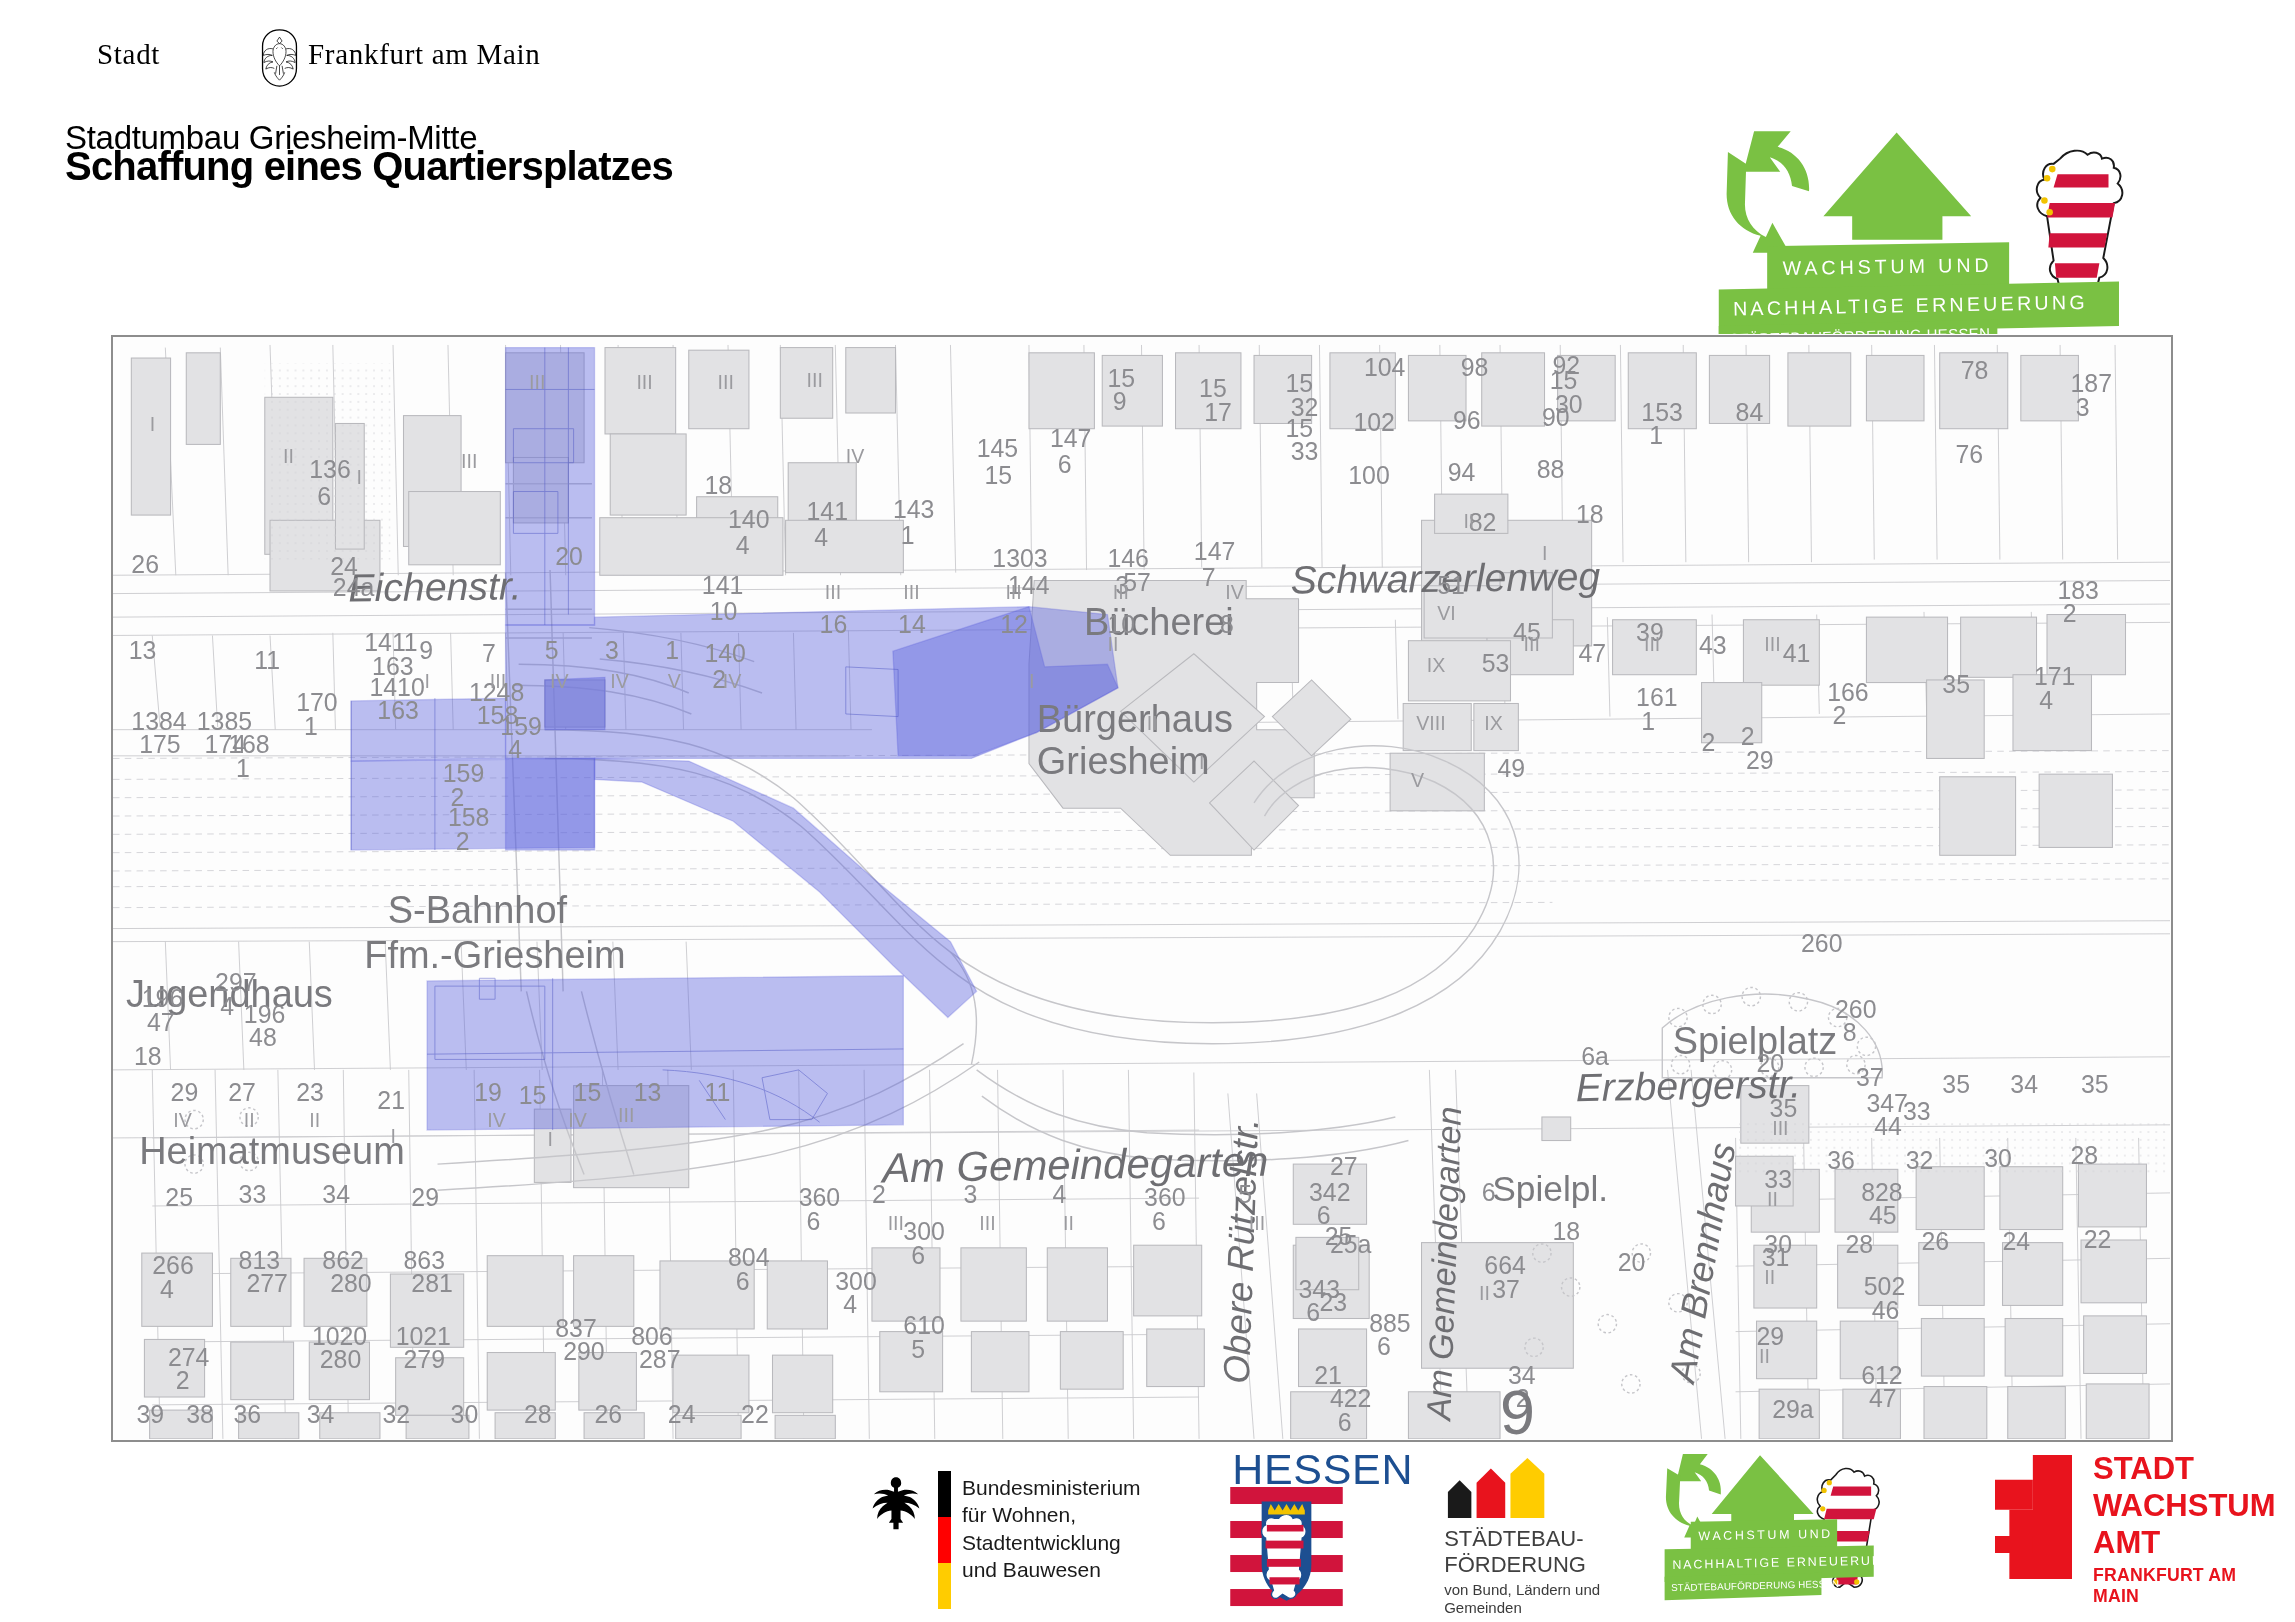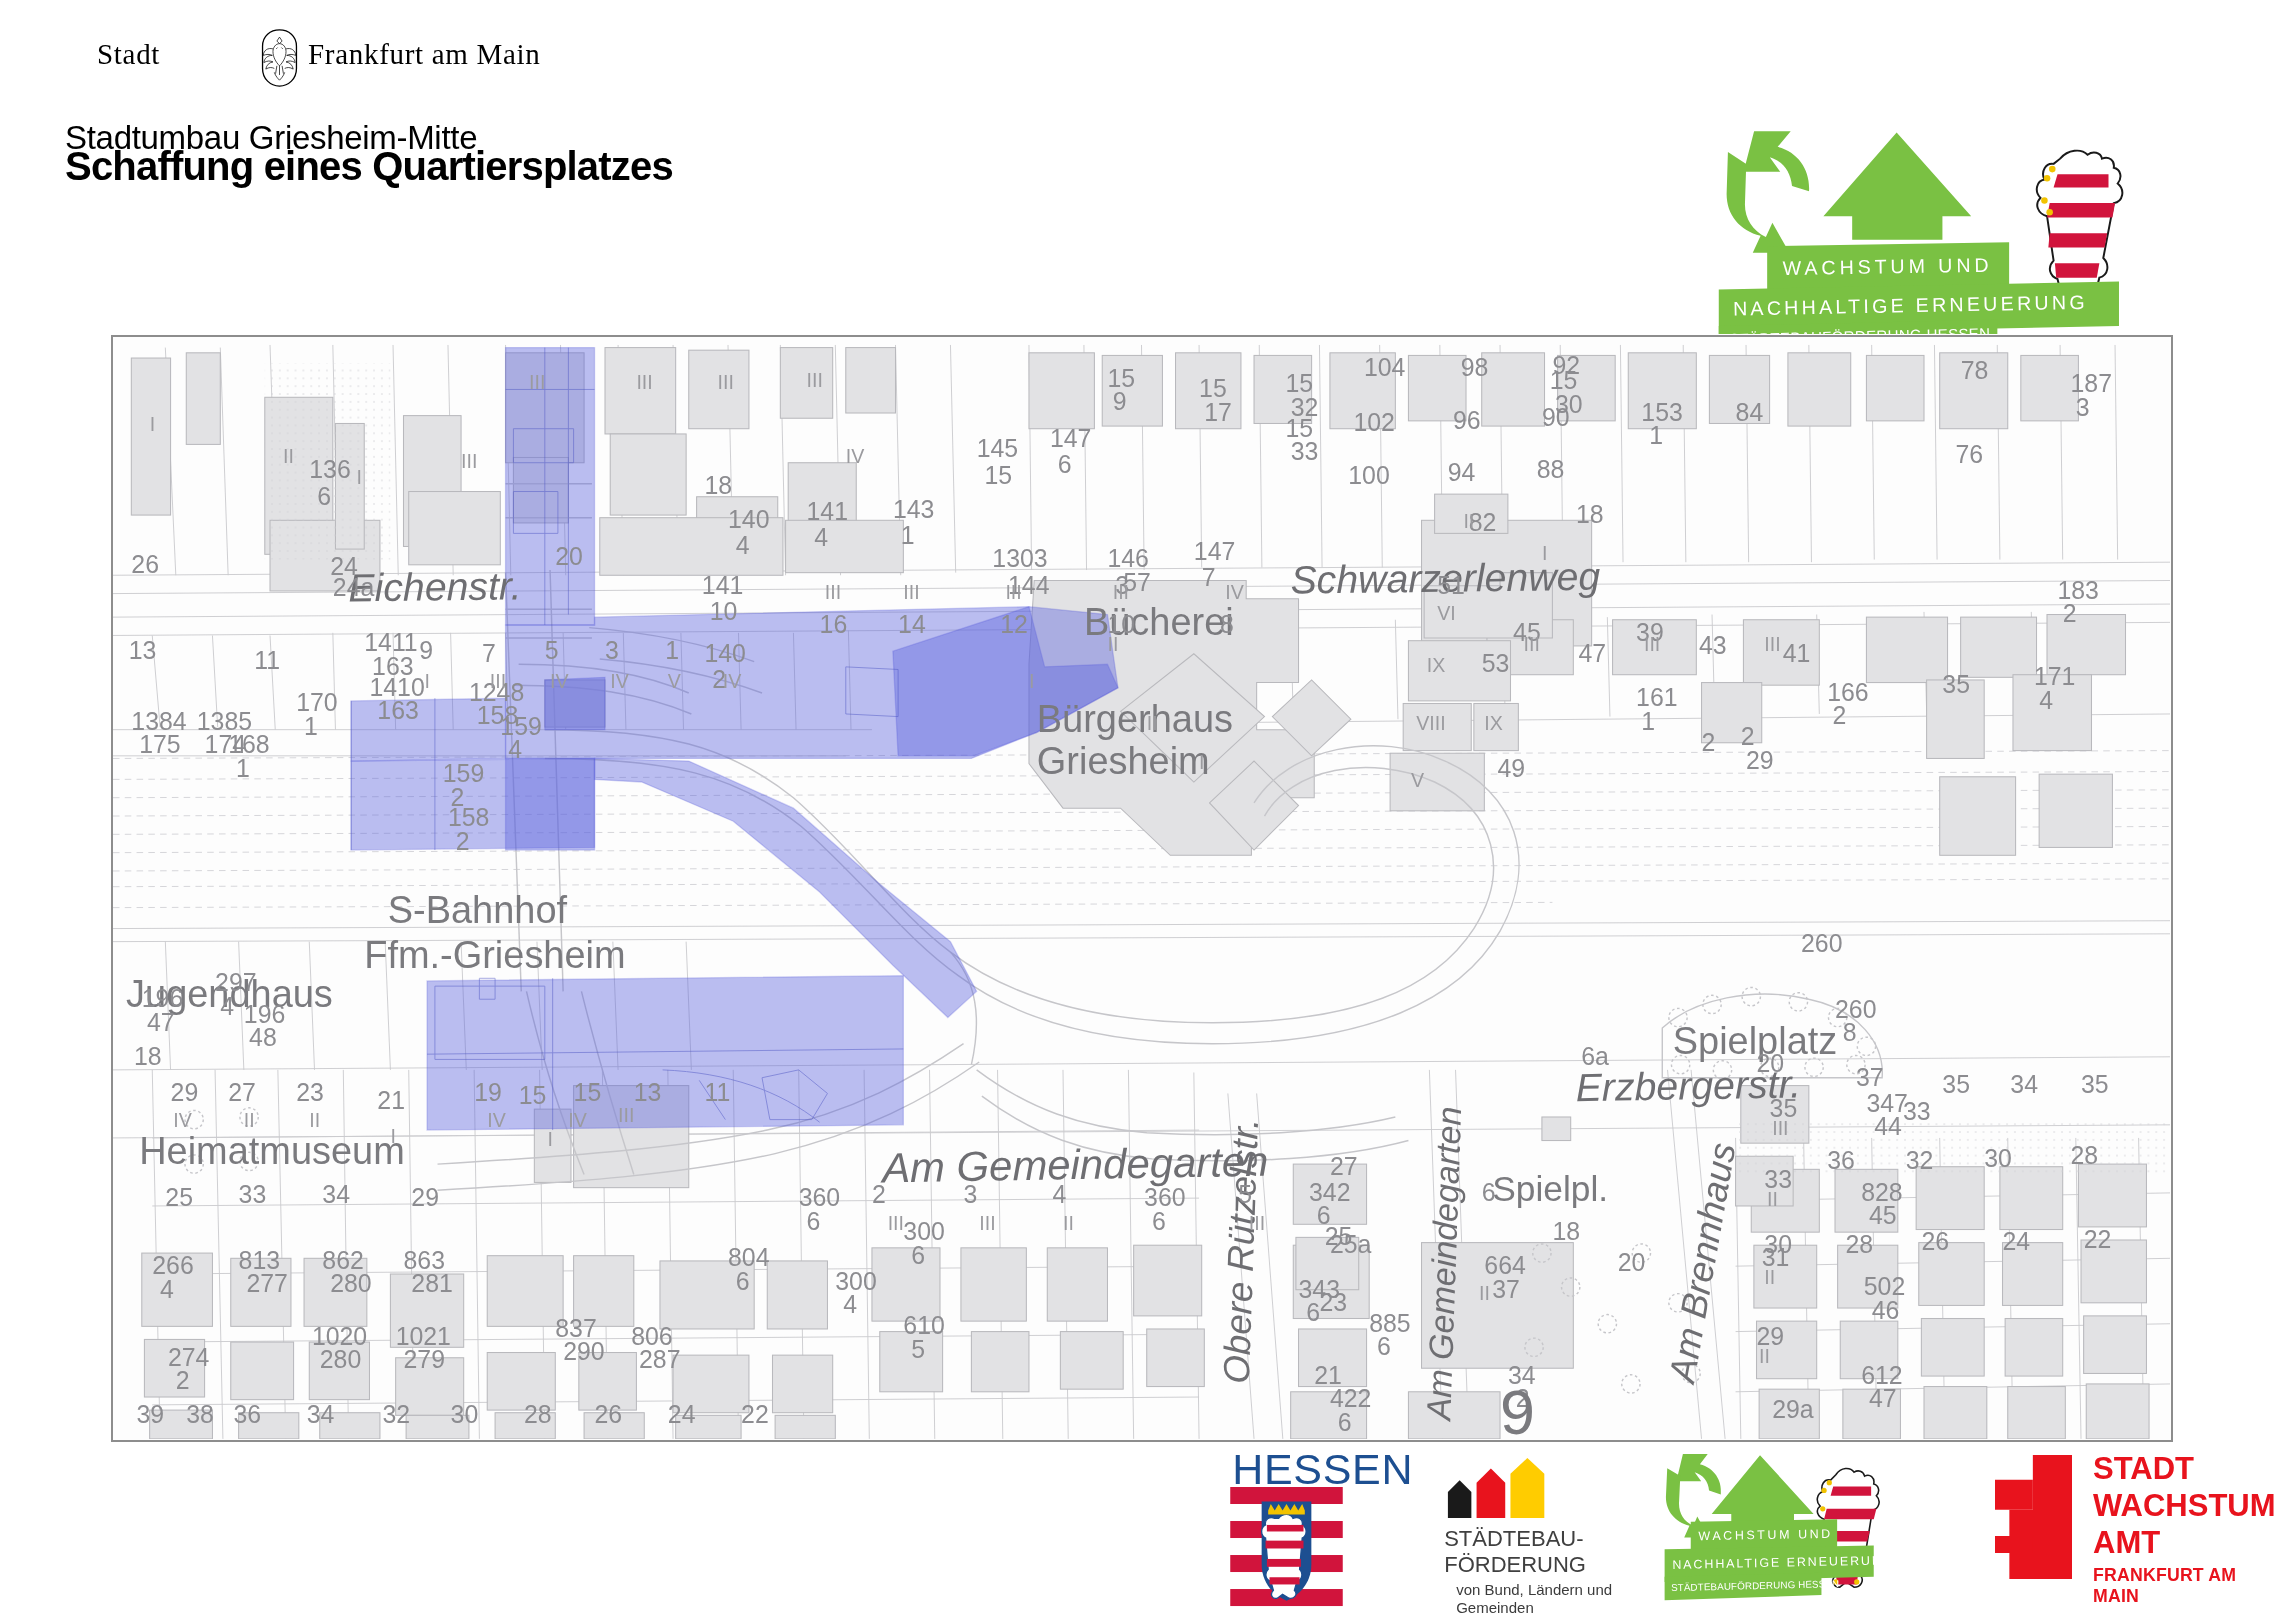--- a/index.html
+++ b/index.html
@@ -55,21 +55,21 @@
   .bmwsb .fb-y{position:absolute;left:0;top:92px;width:13px;height:46px;background:#ffcc00;}
   .bmwsb .bmtxt{position:absolute;left:92px;top:27.5px;font-size:21px;line-height:27.5px;color:#1a1a1a;}
 
   .hessen-logo{left:1227px;width:131px;}
   .hessen-logo .hw{position:absolute;left:5.2px;top:-1.3px;font-size:43px;color:#1d4f91;letter-spacing:0.7px;font-weight:400;}
   .hessen-logo .shield{position:absolute;left:2.6px;top:41px;width:113px;height:121px;}
 
   .sbf{left:1439px;width:216px;}
   .sbf .houses{position:absolute;left:5.2px;top:11.8px;width:114px;height:60px;}
   .sbf .sbtxt{position:absolute;left:5.2px;top:80px;font-size:22px;font-weight:normal;line-height:26px;color:#404040;}
-  .sbf .sbsub{position:absolute;left:5.2px;top:135px;font-size:15px;line-height:18.3px;color:#3b3b3b;margin-left:12px;}
+  .sbf .sbsub{position:absolute;left:5.2px;top:135px;font-size:15px;line-height:18.3px;color:#3b3b3b;}
 
   .wune-foot{left:1662px;width:281px;}
 
   .spa{left:1995px;width:275px;}
   .spa .mark{position:absolute;left:0;top:9.2px;width:77px;height:124px;}
   .spa .spatxt{position:absolute;left:98px;top:3.9px;font-size:31px;font-weight:bold;line-height:37px;color:#e8131d;letter-spacing:0px;}
   .spa .spasub{position:absolute;left:98px;top:119px;font-size:17.7px;font-weight:bold;color:#e8131d;letter-spacing:0.2px;}
 </style>
 </head>
 <body>
@@ -844,20 +844,41 @@
         <text x="1258" y="784">II</text>
       </g>
 
       <text class="m-poi" x="1060" y="838" font-size="48" fill="#9a9a9e">9</text>
     </g>
   </svg>
 </div>
 
 <div id="footer">
 
+  <div class="logo-box bmwsb">
+    <svg class="eagle" viewBox="0 0 80 95">
+      <g fill="#000">
+        <path d="M40 8 C35 8 32 12 32 17 C32 20 34 23 37 24 L37 30 L30 28 C22 26 12 28 6 34 C14 32 22 33 28 36
+                 L20 38 C12 41 6 48 4 56 C11 50 19 47 27 47 L20 52 C14 57 11 64 11 72 C17 64 25 60 33 59
+                 L33 72 L29 78 L36 78 L36 88 L44 88 L44 78 L51 78 L47 72 L47 59 C55 60 63 64 69 72
+                 C69 64 66 57 60 52 L53 47 C61 47 69 50 76 56 C74 48 68 41 60 38 L52 36 C58 33 66 32 74 34
+                 C68 28 58 26 50 28 L43 30 L43 24 C46 23 48 20 48 17 C48 12 45 8 40 8 Z"></path>
+      </g>
+    </svg>
+    <div class="flagbar">
+      <div class="fb-b"></div>
+      <div class="fb-r"></div>
+      <div class="fb-y"></div>
+    </div>
+    <div class="bmtxt">
+      <div>Bundesministerium</div>
+      <div>für Wohnen, Stadtentwicklung</div>
+      <div>und Bauwesen</div>
+    </div>
+  </div>
 
   <div class="logo-box hessen-logo">
     <div class="hw">HESSEN</div>
     <svg class="shield" viewBox="0 0 172 185">
       <g fill="#d1143c">
         <rect x="0" y="0" width="172" height="26"></rect>
         <rect x="0" y="52" width="172" height="26"></rect>
         <rect x="0" y="104" width="172" height="26"></rect>
         <rect x="0" y="156" width="172" height="26"></rect>
       </g>

